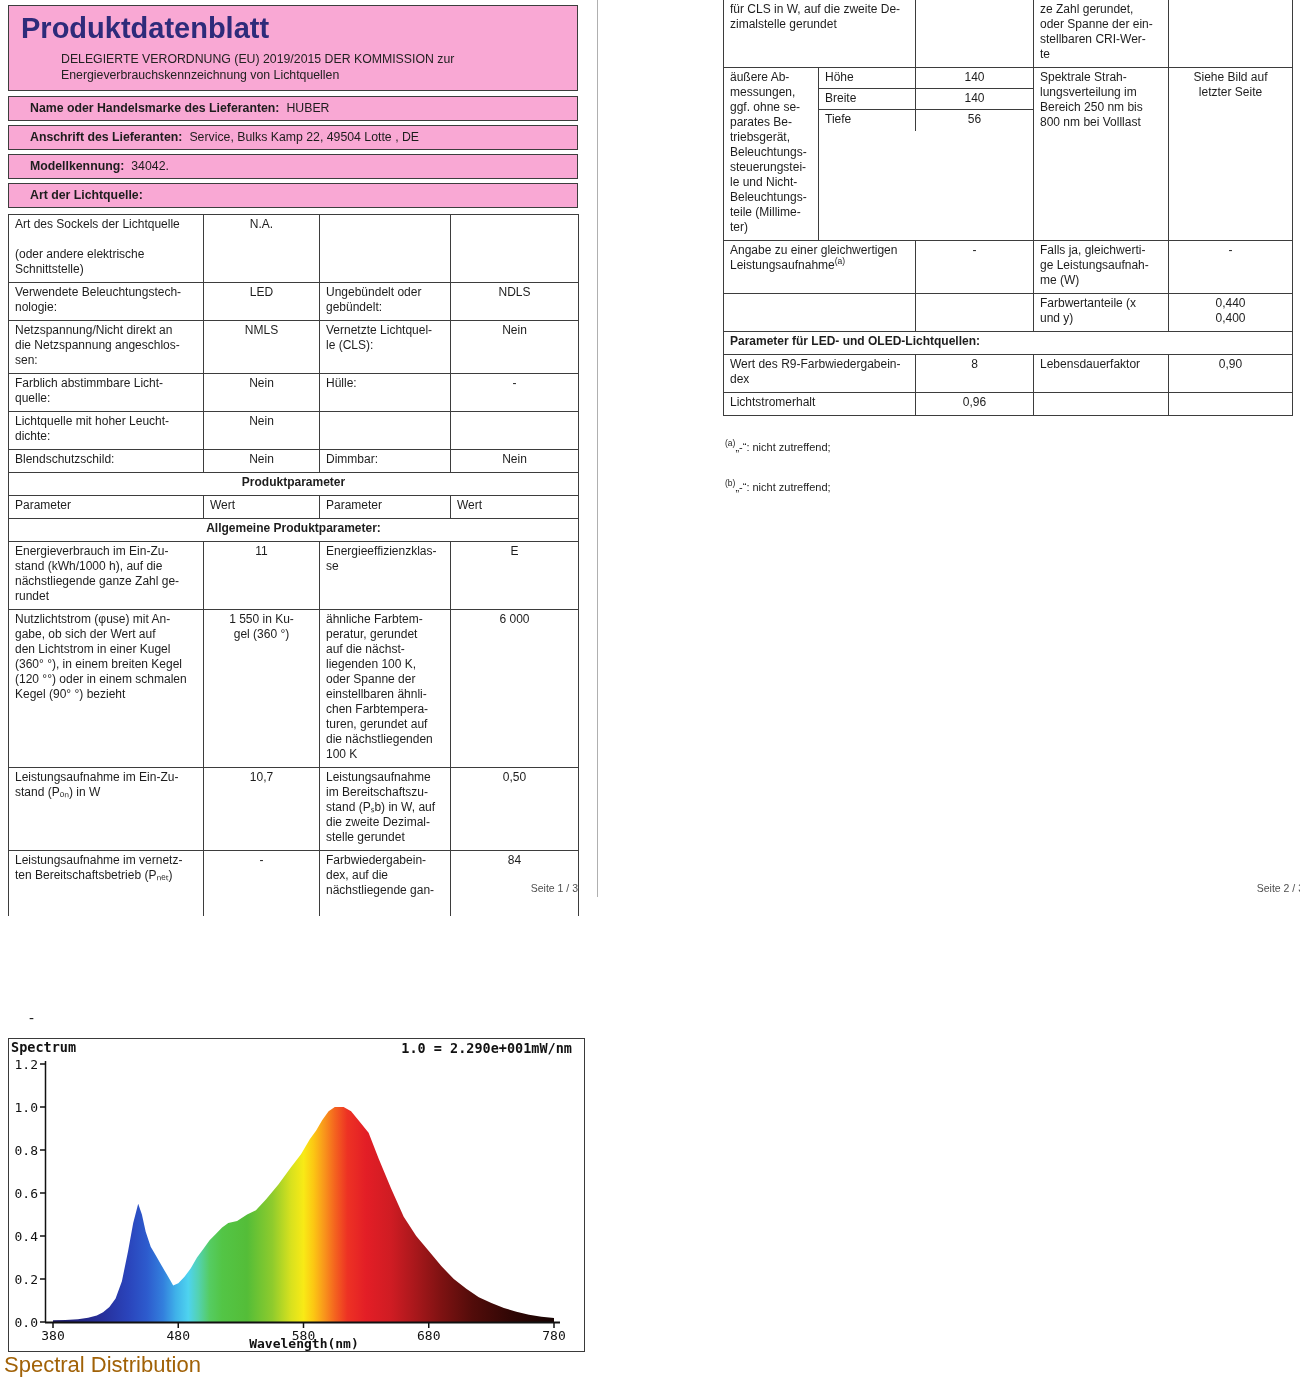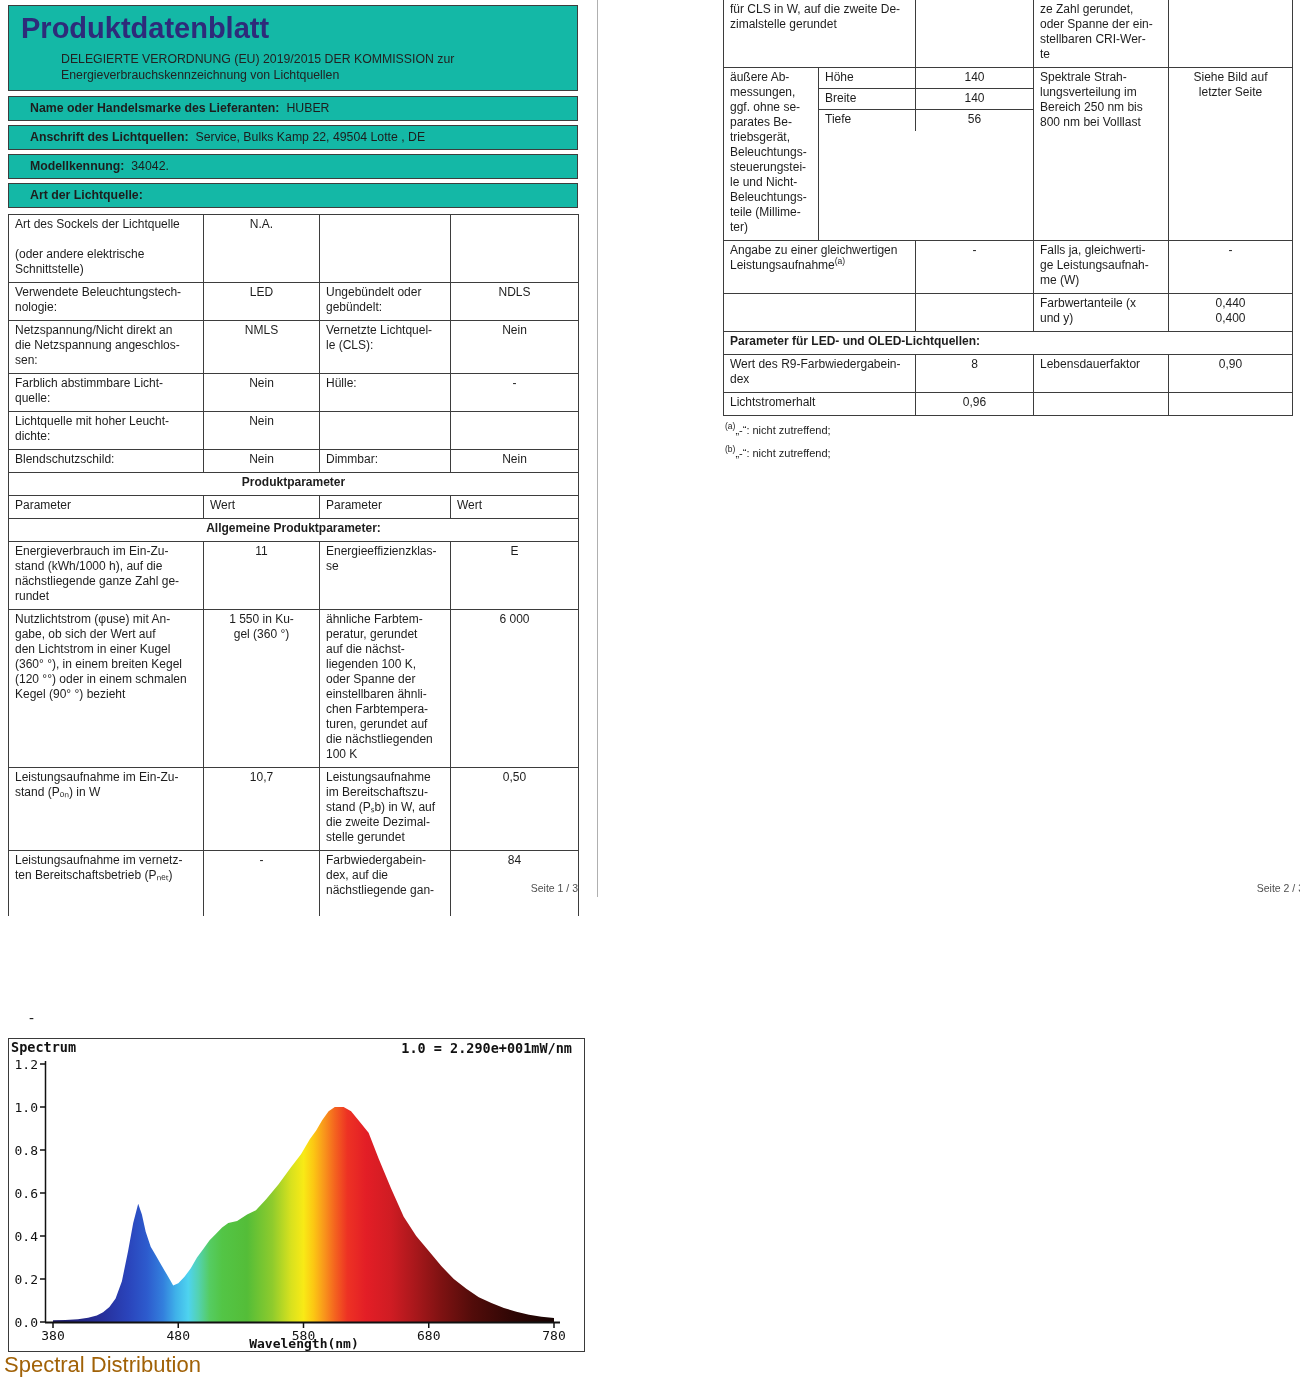--- a/index.html
+++ b/index.html
@@ -7,21 +7,21 @@
   body {
     width: 1300px; height: 1381px; position: relative;
     font-family: "Liberation Sans", sans-serif; color:#1d1d1d;
   }
   
   .page1 {
     position:absolute; left:0; top:0; width:598px; height:897px;
     border-right:1px solid #b0b0b0;
   }
   .page1-inner { position:absolute; left:8px; top:5px; width:570px; }
-  .box { border:1px solid #3d3d3d; margin-bottom:4px; background:#14b8a6; }
+  .box { border:1px solid #3d3d3d; margin-bottom:4px; background:#f9a8d4; }
   .title-box { padding:6px 12px 7px; margin-bottom:5px; }
   .doc-title { font-size:29px; font-weight:bold; color:#2e2b7a; line-height:32px; margin-bottom:7px; }
   .doc-subtitle { font-size:12.3px; line-height:16px; color:#222; white-space:pre-line;margin-left:40px; }
   .info-row { padding:4px 21px; font-size:12.3px; line-height:15px; }
   .info-row .ilabel { font-weight:bold; }
   .info-row .ivalue { margin-left:7px; }
   
   table.grid { border-collapse:collapse; table-layout:fixed; width:570px; }
   table.grid2 { width:569px; }
   .grid td {
@@ -36,21 +36,21 @@
   tr.no-top td { border-top:none; }
   sup { font-size:8.5px; vertical-align:super; line-height:0; }
   
   td.subcell { padding:0; }
   .srow { display:flex; border-bottom:1px solid #3d3d3d; height:21px;justify-content:space-between; }
   .srow:last-child { border-bottom:none; }
   .srow .sl { width:97px; border-right:1px solid #3d3d3d; padding:2px 6px; }
   .srow .sv { flex:1; text-align:center; padding:2px 6px; }
   
   .page2 { position:absolute; left:723px; top:0; width:569px; }
-  .footnote { font-size:11px; line-height:18px; margin-top:5px; margin-left:2px; color:#1d1d1d; }
+  .footnote { font-size:11px; line-height:18px; margin-top:22px; margin-left:2px; color:#1d1d1d; }
   .page-label { position:absolute; font-size:10.5px; color:#4f4f4f; width:62px; text-align:right; }
   #page-label-1 { left:516px; top:882px; }
   #page-label-2 { left:1242px; top:882px; }
   
   .chart-dash { position:absolute; left:29px; top:1009px; font-size:15px; color:#222; }
   .chart-box { position:absolute; left:8px; top:1038px; width:577px; height:314px; border:1px solid #3a3a3a; background:#fff; }
   .chart-caption { position:absolute; left:4px; top:1352px; font-size:22px; line-height:26px; color:#a16207; }
 </style>
 </head>
 <body>
@@ -61,21 +61,21 @@
     <div class="box title-box">
       <div class="doc-title">Produktdatenblatt</div>
       <div class="doc-subtitle">DELEGIERTE VERORDNUNG (EU) 2019/2015 DER KOMMISSION zur
 Energieverbrauchskennzeichnung von Lichtquellen</div>
     </div>
 
     <div class="box info-row">
       <span class="ilabel">Name oder Handelsmarke des Lieferanten:</span><span class="ivalue">HUBER</span>
     </div>
     <div class="box info-row">
-      <span class="ilabel">Anschrift des Lichtquellen:</span><span class="ivalue">Service, Bulks Kamp 22, 49504 Lotte , DE</span>
+      <span class="ilabel">Anschrift des Lieferanten:</span><span class="ivalue">Service, Bulks Kamp 22, 49504 Lotte , DE</span>
     </div>
     <div class="box info-row">
       <span class="ilabel">Modellkennung:</span><span class="ivalue">34042.</span>
     </div>
     <div class="box info-row" style="margin-bottom:6px;">
       <span class="ilabel">Art der Lichtquelle:</span><span class="ivalue"></span>
     </div>
 
     <table class="grid">
       <colgroup>

